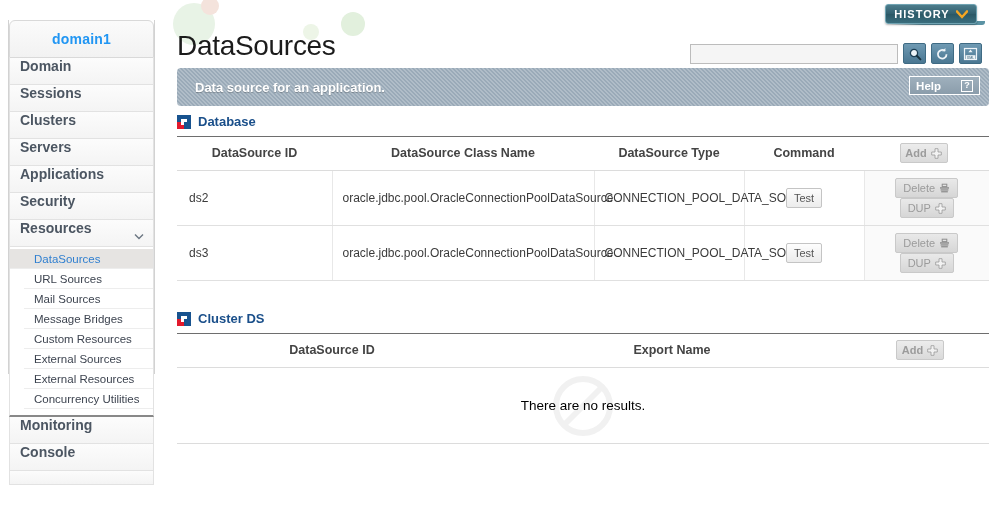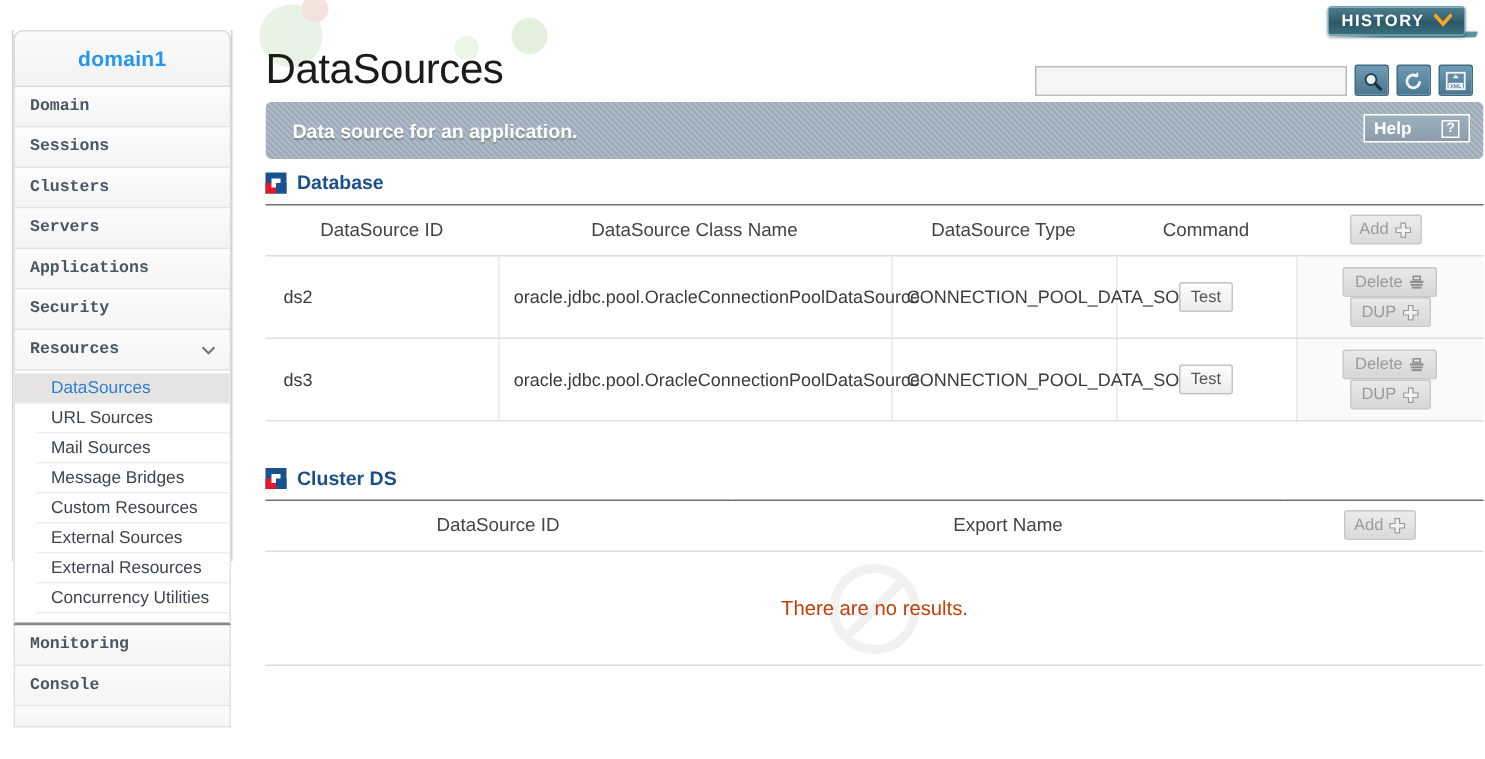--- a/index.html
+++ b/index.html
@@ -30,25 +30,24 @@
     background: linear-gradient(to bottom,#fbfbfb 0%,#f2f2f2 100%);
     display: flex; align-items: center; justify-content: center;
     font-size: 14px; font-weight: bold; color: #2196f3;
     letter-spacing: .2px;
   }
   .nav-item {
     height: 27px;
     border: 1px solid #e2e2e2;
     border-top: none;
     background: linear-gradient(to bottom,#fcfcfc 0%,#f4f4f4 100%);
-    display: flex; align-items: center;
+    display: flex; 
     padding: 0 10px;
-    font-size: 11px; font-weight: bold; color: #4c5662;
+    font-size: 14px; font-weight: bold; color: #4c5662;
     position: relative;
-    font-family: Liberation Mono, monospace;
   }
   .nav-item.expanded .chev {
     position: absolute; right: 10px; top: 50%;
     transform: translateY(-50%);
     width: 9px; height: 9px;
   }
   .subnav {
     border-left: 1px solid #e2e2e2;
     border-right: 1px solid #e2e2e2;
     border-bottom: 2px solid #888;
@@ -159,21 +158,21 @@
     display: flex; align-items: center; gap: 7px;
     margin-left: 14px;
     font-size: 13px; color: #1a4f8a; font-weight: bold;
   }
   .sq-icon { width: 14px; height: 14px; position: relative; flex: none; }
   .sq-icon i { position: absolute; display: block; }
 
   
   .tbl { width: 812px; margin-left: 14px; border-collapse: collapse; table-layout: fixed; }
   .tbl thead th {
-    font-size: 12.5px; font-weight: normal; color: #444;
+    font-size: 12.5px; font-weight: bold; color: #444;
     padding: 6px 0 7px;
     border-top: 1px solid #6e6e6e;
     border-bottom: 1px solid #dcdcdc;
     text-align: center;
     background: #fff;
   }
   .tbl tbody td {
     font-size: 12px; color: #3b3b3b;
     border-bottom: 1px solid #e0e0e0;
     border-right: 1px solid #e8e8e8;
@@ -206,21 +205,21 @@
     font-size: 11px; color: #9b9b9b; cursor: pointer;
   }
   th.add-col { text-align: right; padding-right: 6px !important; }
 
   .no-results {
     position: relative;
     width: 812px; margin-left: 14px;
     height: 76px;
     border-bottom: 1px solid #dcdcdc;
     display: flex; align-items: center; justify-content: center;
-    font-size: 13.5px; color: #c2410c;
+    font-size: 13.5px; color: #000000;
   }
   .no-results .watermark {
     position: absolute; left: 50%; top: 50%;
     transform: translate(-50%,-50%);
     width: 62px; height: 62px; opacity: .6;
   }
   .no-results span { position: relative; z-index: 2; }
 </style>
 </head>
 <body>

